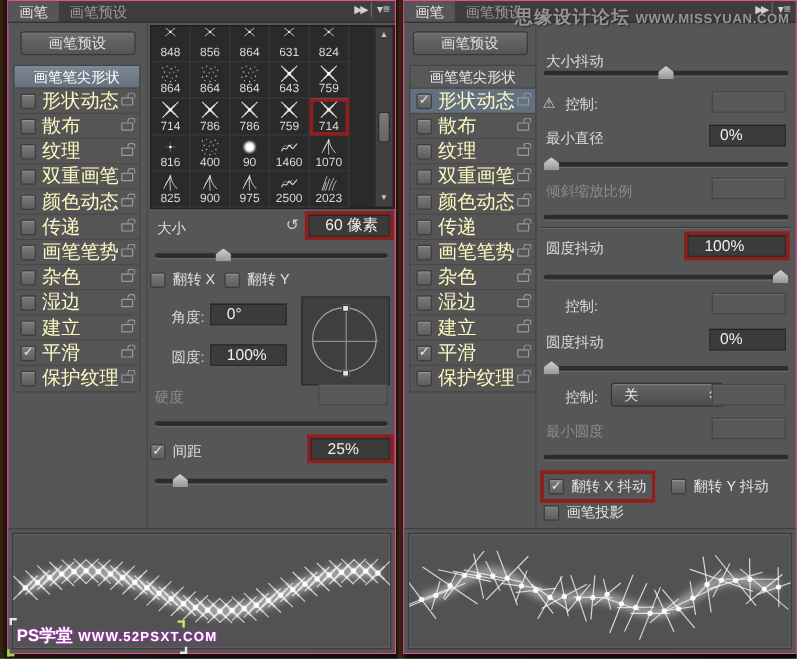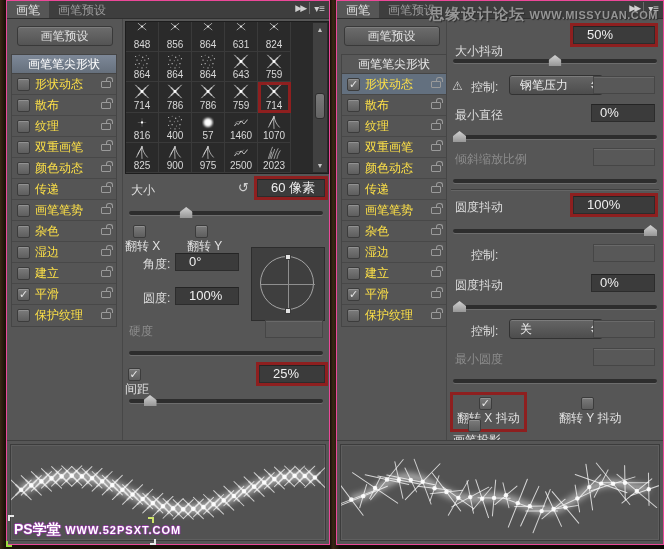--- a/index.html
+++ b/index.html
@@ -32,40 +32,40 @@
   .tip-row { margin-left:4px; width:106px; height:20px; line-height:19px; text-align:center; font-size:12px;
     color:#e8e8e8; border:1px solid #454545; background:#585858; }
   .tip-row.selected { background:linear-gradient(#7d8898,#66707d); color:#fff; }
   .side-list { margin-left:4px; width:106px; border:1px solid #454545; border-top:none; }
   .side-row { height:21px; display:flex; align-items:center; background:#555; border-bottom:1px solid #484848; }
   .side-row:last-child { border-bottom:none; }
   .side-row.selected { background:#63707f; }
   .cb { flex:none; width:13px; height:13px; margin:0 5px; background:linear-gradient(#7b7b7b,#5e5e5e);
     border:1px solid #3c3c3c; border-radius:2px; font-size:11px; line-height:11px; text-align:center; color:#e6e6e6;
     box-shadow:inset 0 1px 0 rgba(255,255,255,.18); }
-  .slbl { flex:1; font-size:12px; color:#fde047; white-space:nowrap; overflow:hidden; }
+  .slbl { flex:1; font-size:16px; color:#fef9c3; white-space:nowrap; overflow:hidden; }
   .lock { position:relative; flex:none; width:10px; height:7px; border:1px solid #9a9a9a; border-radius:1px; margin:0 5px 0 2px; }
   .lock::before { content:""; position:absolute; left:4px; top:-5px; width:5px; height:4px;
     border:1px solid #9a9a9a; border-bottom:none; border-radius:3px 3px 0 0; }
 
   .main { flex:1; position:relative; font-size:12px; color:#dedede; }
   .lbl { position:absolute; font-size:12px; color:#dedede; white-space:nowrap; }
   .lbl.dis { color:#8c8c8c; }
   .field { position:absolute; height:18px; background:#3b3b3b; border:1px solid #2c2c2c; border-top-color:#242424;
     color:#efefef; font-size:13px; line-height:16px; padding-left:13px; }
   .disfield { position:absolute; height:18px; background:#585858; border:1px solid #464646;
     box-shadow:inset 0 1px 0 rgba(255,255,255,.10); }
   .red-ring { box-shadow:0 0 0 3px #8e1f1f; }
   .slider { position:absolute; left:6px; right:6px; height:14px; }
   .track { position:absolute; left:0; right:0; top:6px; height:4px; background:#2d2d2d; border-radius:3px;
     box-shadow:0 1px 0 rgba(255,255,255,.14); }
   .thumb { position:absolute; top:2px; width:13px; height:11px; background:linear-gradient(#d2d2d2,#969696);
     clip-path:polygon(50% 0,100% 45%,100% 100%,0 100%,0 45%); }
   .sep { position:absolute; left:4px; right:4px; height:0; border-top:1px solid #3e3e3e; border-bottom:1px solid #656565; }
-  .ckrow { position:absolute; display:flex; align-items:center;flex-direction:column; }
+  .ckrow { position:absolute; display:flex; align-items:center; }
   .ckrow .cb { margin:0 6px 0 0; }
   .ckrow .ck-lbl { font-size:12px; color:#e2e2e2; white-space:nowrap; }
   .reset { position:absolute; font-size:13px; color:#cfcfcf; }
 
   
   .brush-grid { position:absolute; left:2px; top:2px; width:204px; height:153px; background:#2a2a2a; border:1px solid #1d1d1d; }
   .cells { position:absolute; left:0; top:0; width:165px; height:151px; display:grid;
     grid-template-columns:repeat(5,33px); grid-auto-rows:30.2px; }
   .cell { position:relative; border-right:1px solid #3a3a3a; border-bottom:1px solid #3a3a3a;
     display:flex; align-items:flex-end; justify-content:center; overflow:hidden; }
@@ -356,21 +356,21 @@
             <div class="cell">
               <svg viewBox="0 0 24 24">
                 <use href="#ic-speck"></use>
               </svg>
               <span class="num">400</span>
             </div>
             <div class="cell">
               <svg viewBox="0 0 24 24">
                 <use href="#ic-soft"></use>
               </svg>
-              <span class="num">57</span>
+              <span class="num">90</span>
             </div>
             <div class="cell">
               <svg viewBox="0 0 24 24">
                 <use href="#ic-scribble"></use>
               </svg>
               <span class="num">1460</span>
             </div>
             <div class="cell">
               <svg viewBox="0 0 24 24">
                 <use href="#ic-wing"></use>
@@ -692,34 +692,26 @@
           </div>
           <div class="side-row">
             <span class="cb"></span>
             <span class="slbl">保护纹理</span>
             <span class="lock"></span>
           </div>
         </div>
     </div>
     <div class="main">
       <span class="lbl" style="left:8px;top:24px">大小抖动</span>
-      <span class="field red-ring" style="right:8px;top:7px;width:82px">50%</span>
       <div class="slider" style="top:34px">
         <div class="track"></div>
           <div class="thumb" style="left: 50%; transform: translateX(-6.5px);"></div>
       </div>
       <span class="warn" style="left:5px;top:60px">⚠</span>
       <span class="lbl" style="left:24px;top:60px">控制:</span>
-      <div class="dd red-ring" style="left:62px;top:56px;width:94px">
-        <span>钢笔压力</span>
-        <span class="spin">
-            <i class="u"></i>
-            <i class="d"></i>
-          </span>
-      </div>
       <span class="disfield" style="right:8px;top:57px;width:62px"></span>
       <span class="lbl" style="left:8px;top:88px">最小直径</span>
       <span class="field" style="right:8px;top:85px;width:64px;padding-left:8px">0%</span>
       <div class="slider" style="top:110px">
         <div class="track"></div>
           <div class="thumb" style="left: 0%; transform: translateX(0px);"></div>
       </div>
       <span class="lbl dis" style="left:8px;top:132px">倾斜缩放比例</span>
       <span class="disfield" style="right:8px;top:129px;width:62px"></span>
       <div class="slider" style="top:154px">

